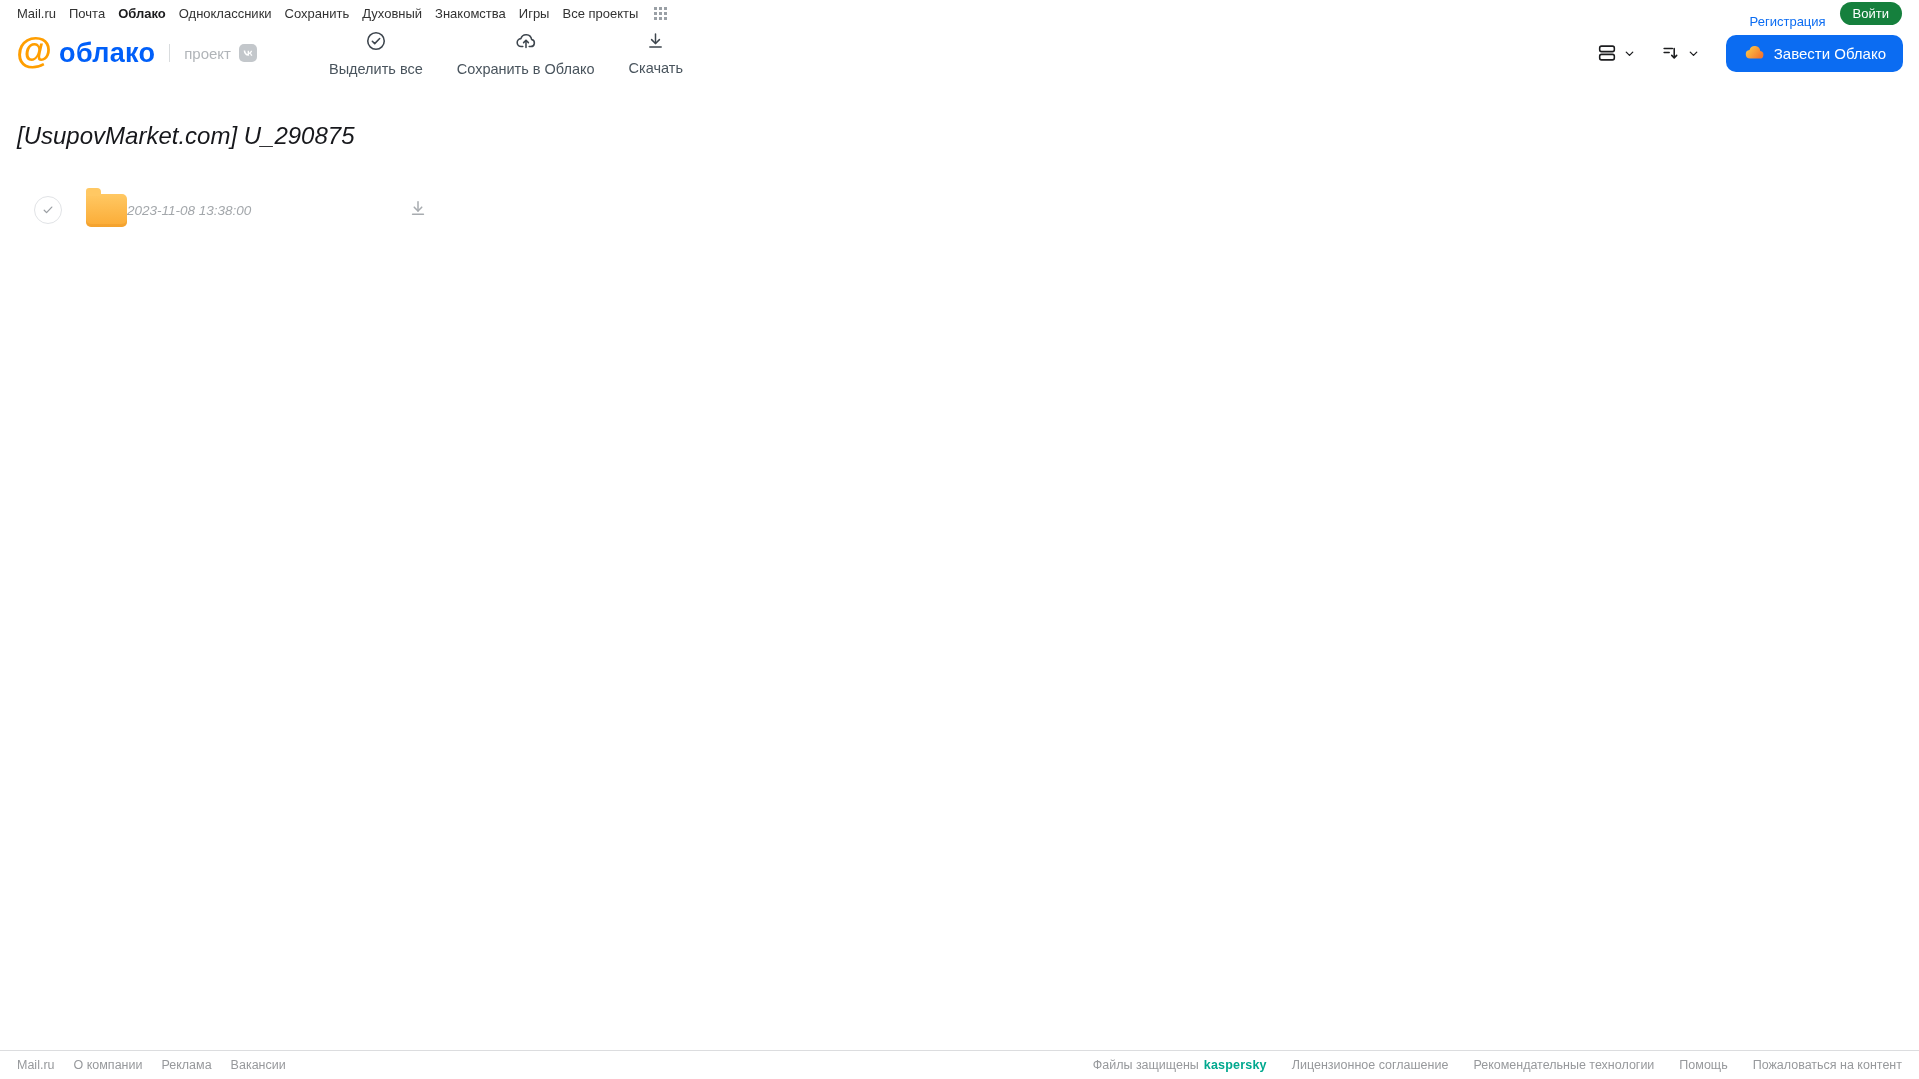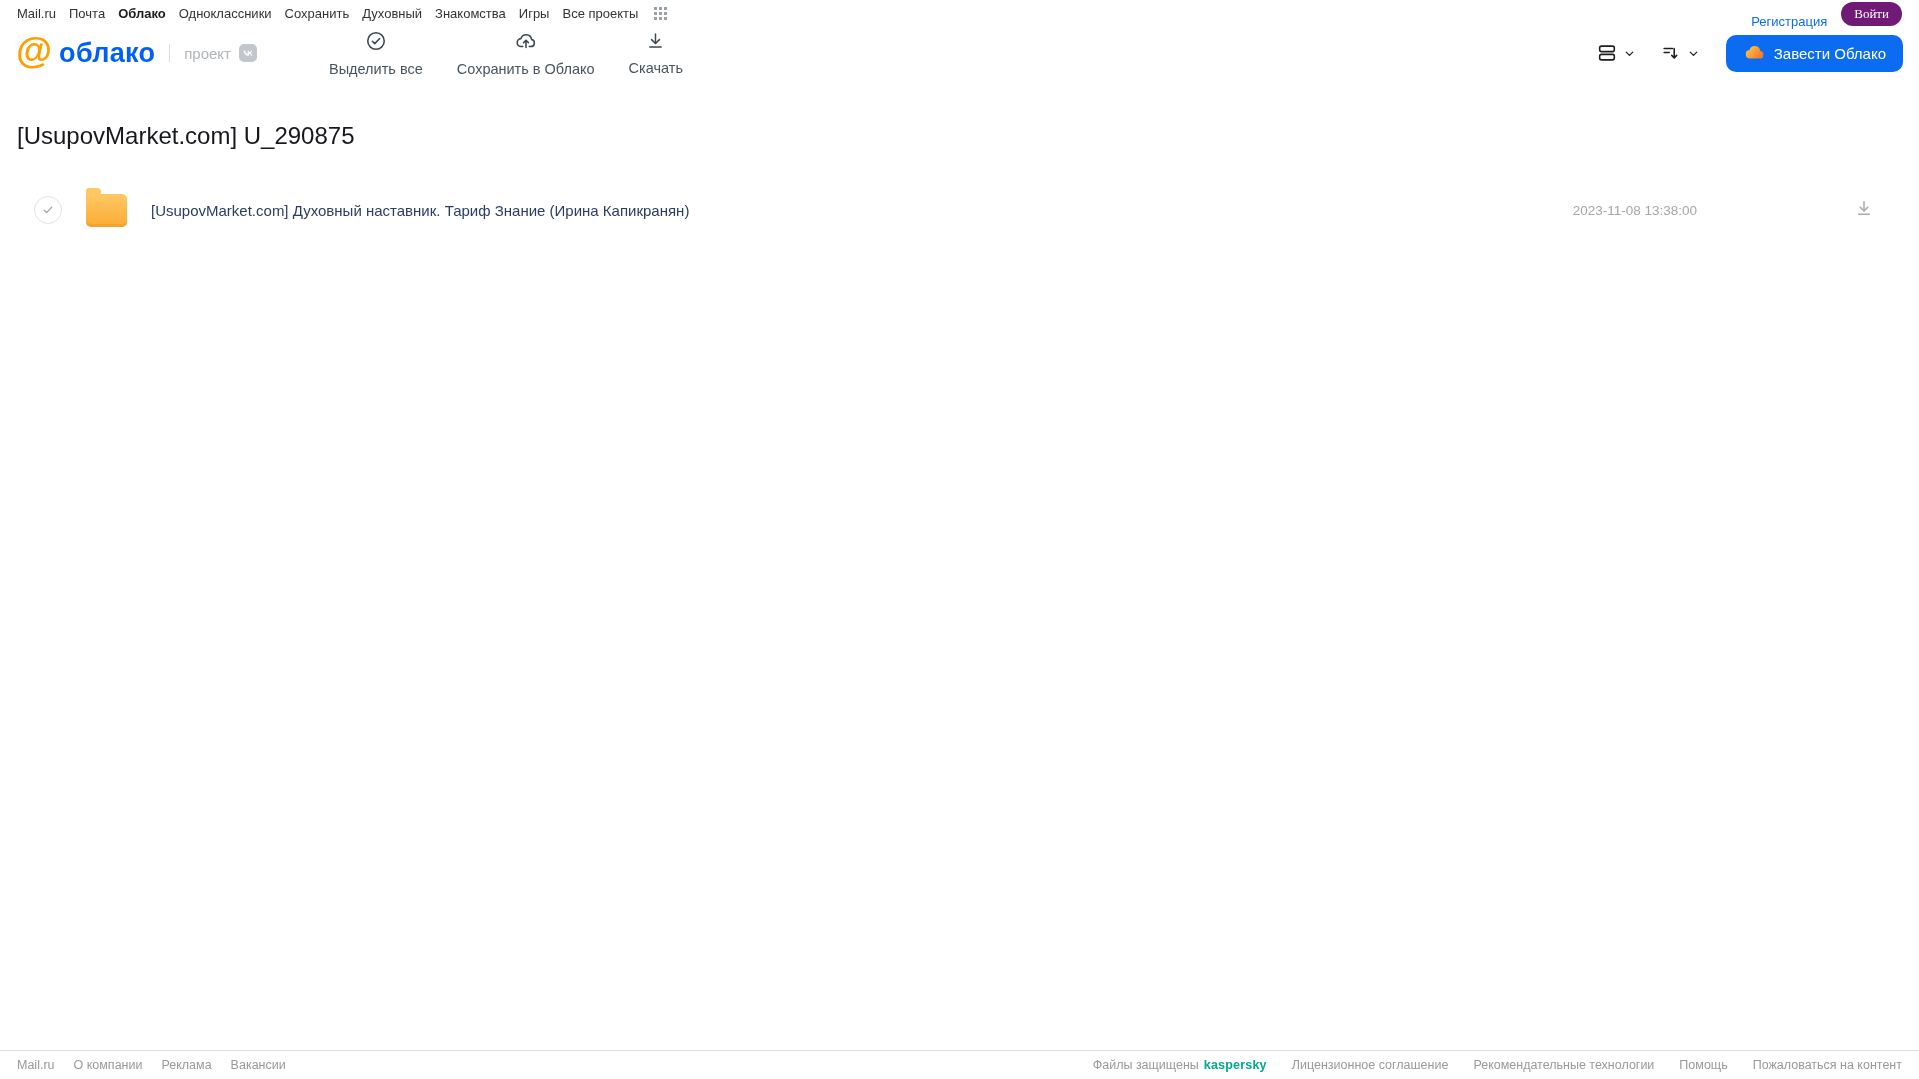--- a/index.html
+++ b/index.html
@@ -13,22 +13,22 @@
   
   .portal-nav {
     height:27px; display:flex; align-items:center; gap:13px;
     padding:0 17px; font-size:13px; color:#333;
   }
   .pn-active { font-weight:700; color:#1c1c1e; }
   .apps-grid { display:inline-flex; margin-left:2px; cursor:pointer; }
   .pn-right { margin-left:auto; display:flex; align-items:center; gap:14px; }
   .pn-reg { color:#0b6cf2;margin-top:16px; }
   .pn-login {
-    background:#701a75; color:#fff; border:none; cursor:pointer;
-    font-size:13px; font-family:Liberation Serif, serif; padding:4px 13px; border-radius:14px;
+    background:#15803d; color:#fff; border:none; cursor:pointer;
+    font-size:13px; font-family:Liberation Sans, sans-serif; padding:4px 13px; border-radius:14px;
   }
 
   
   .cloud-header {
     height:52px; display:flex; align-items:center; padding:0 16px;
   }
   .logo { display:flex; align-items:center; cursor:pointer; }
   .logo-at {
     font-size:37px; line-height:30px; font-weight:700; color:#ff9e00;
     margin-right:7px; transform:translateY(-2px);
@@ -50,21 +50,21 @@
   .tool-item svg { color:#3e464e; }
   .hdr-right { margin-left:auto; display:flex; align-items:center; gap:24px; }
   .icon-group { display:flex; align-items:center; gap:5px; cursor:pointer; color:#1c1d1f; }
   .btn-get-cloud {
     display:flex; align-items:center; gap:9px; height:37px; padding:0 17px;
     background:#0b6cf2; color:#fff; border:none; border-radius:10px;
     font-size:15px; font-family:inherit; cursor:pointer; margin-left:2px;
   }
 
   
-  .main { padding:0 17px; }
+  .main { padding:0 17px;font-style:italic; }
   .page-title { margin-top:43px; font-size:24px; font-weight:500; color:#17181c; }
   .file-list { margin-top:38px; }
   .file-row { display:flex; align-items:center; height:44px; cursor:pointer; }
   .row-check {
     width:28px; height:28px; margin-left:17px; border-radius:50%;
     border:1px solid #e1e3e6; background:#fff;
     display:flex; align-items:center; justify-content:center; cursor:pointer;
     color:#9b9fa3; flex:0 0 auto;
   }
   .folder-icon {
@@ -206,21 +206,20 @@
   <h1 class="page-title">[UsupovMarket.com] U_290875</h1>
 
   <div class="file-list">
     <div class="file-row">
       <span class="row-check">
         <svg width="14" height="14" viewBox="0 0 24 24" fill="none" stroke="currentColor" stroke-width="2.2" stroke-linecap="round" stroke-linejoin="round">
           <path d="M5.5 12.5l4 4 9-9.5"></path>
         </svg>
       </span>
       <span class="folder-icon"></span>
-      <a class="file-name">[UsupovMarket.com] Духовный наставник. Тариф Знание (Ирина Капикранян)</a>
       <span class="file-date">2023-11-08 13:38:00</span>
       <span class="row-download">
         <svg width="20" height="20" viewBox="0 0 24 24" fill="none" stroke="currentColor" stroke-width="1.8" stroke-linecap="round" stroke-linejoin="round">
           <path d="M12 4.5v11"></path>
             <path d="M7.5 11 12 15.5 16.5 11"></path>
             <path d="M5.5 19.5h13"></path>
         </svg>
       </span>
     </div>
   </div>

